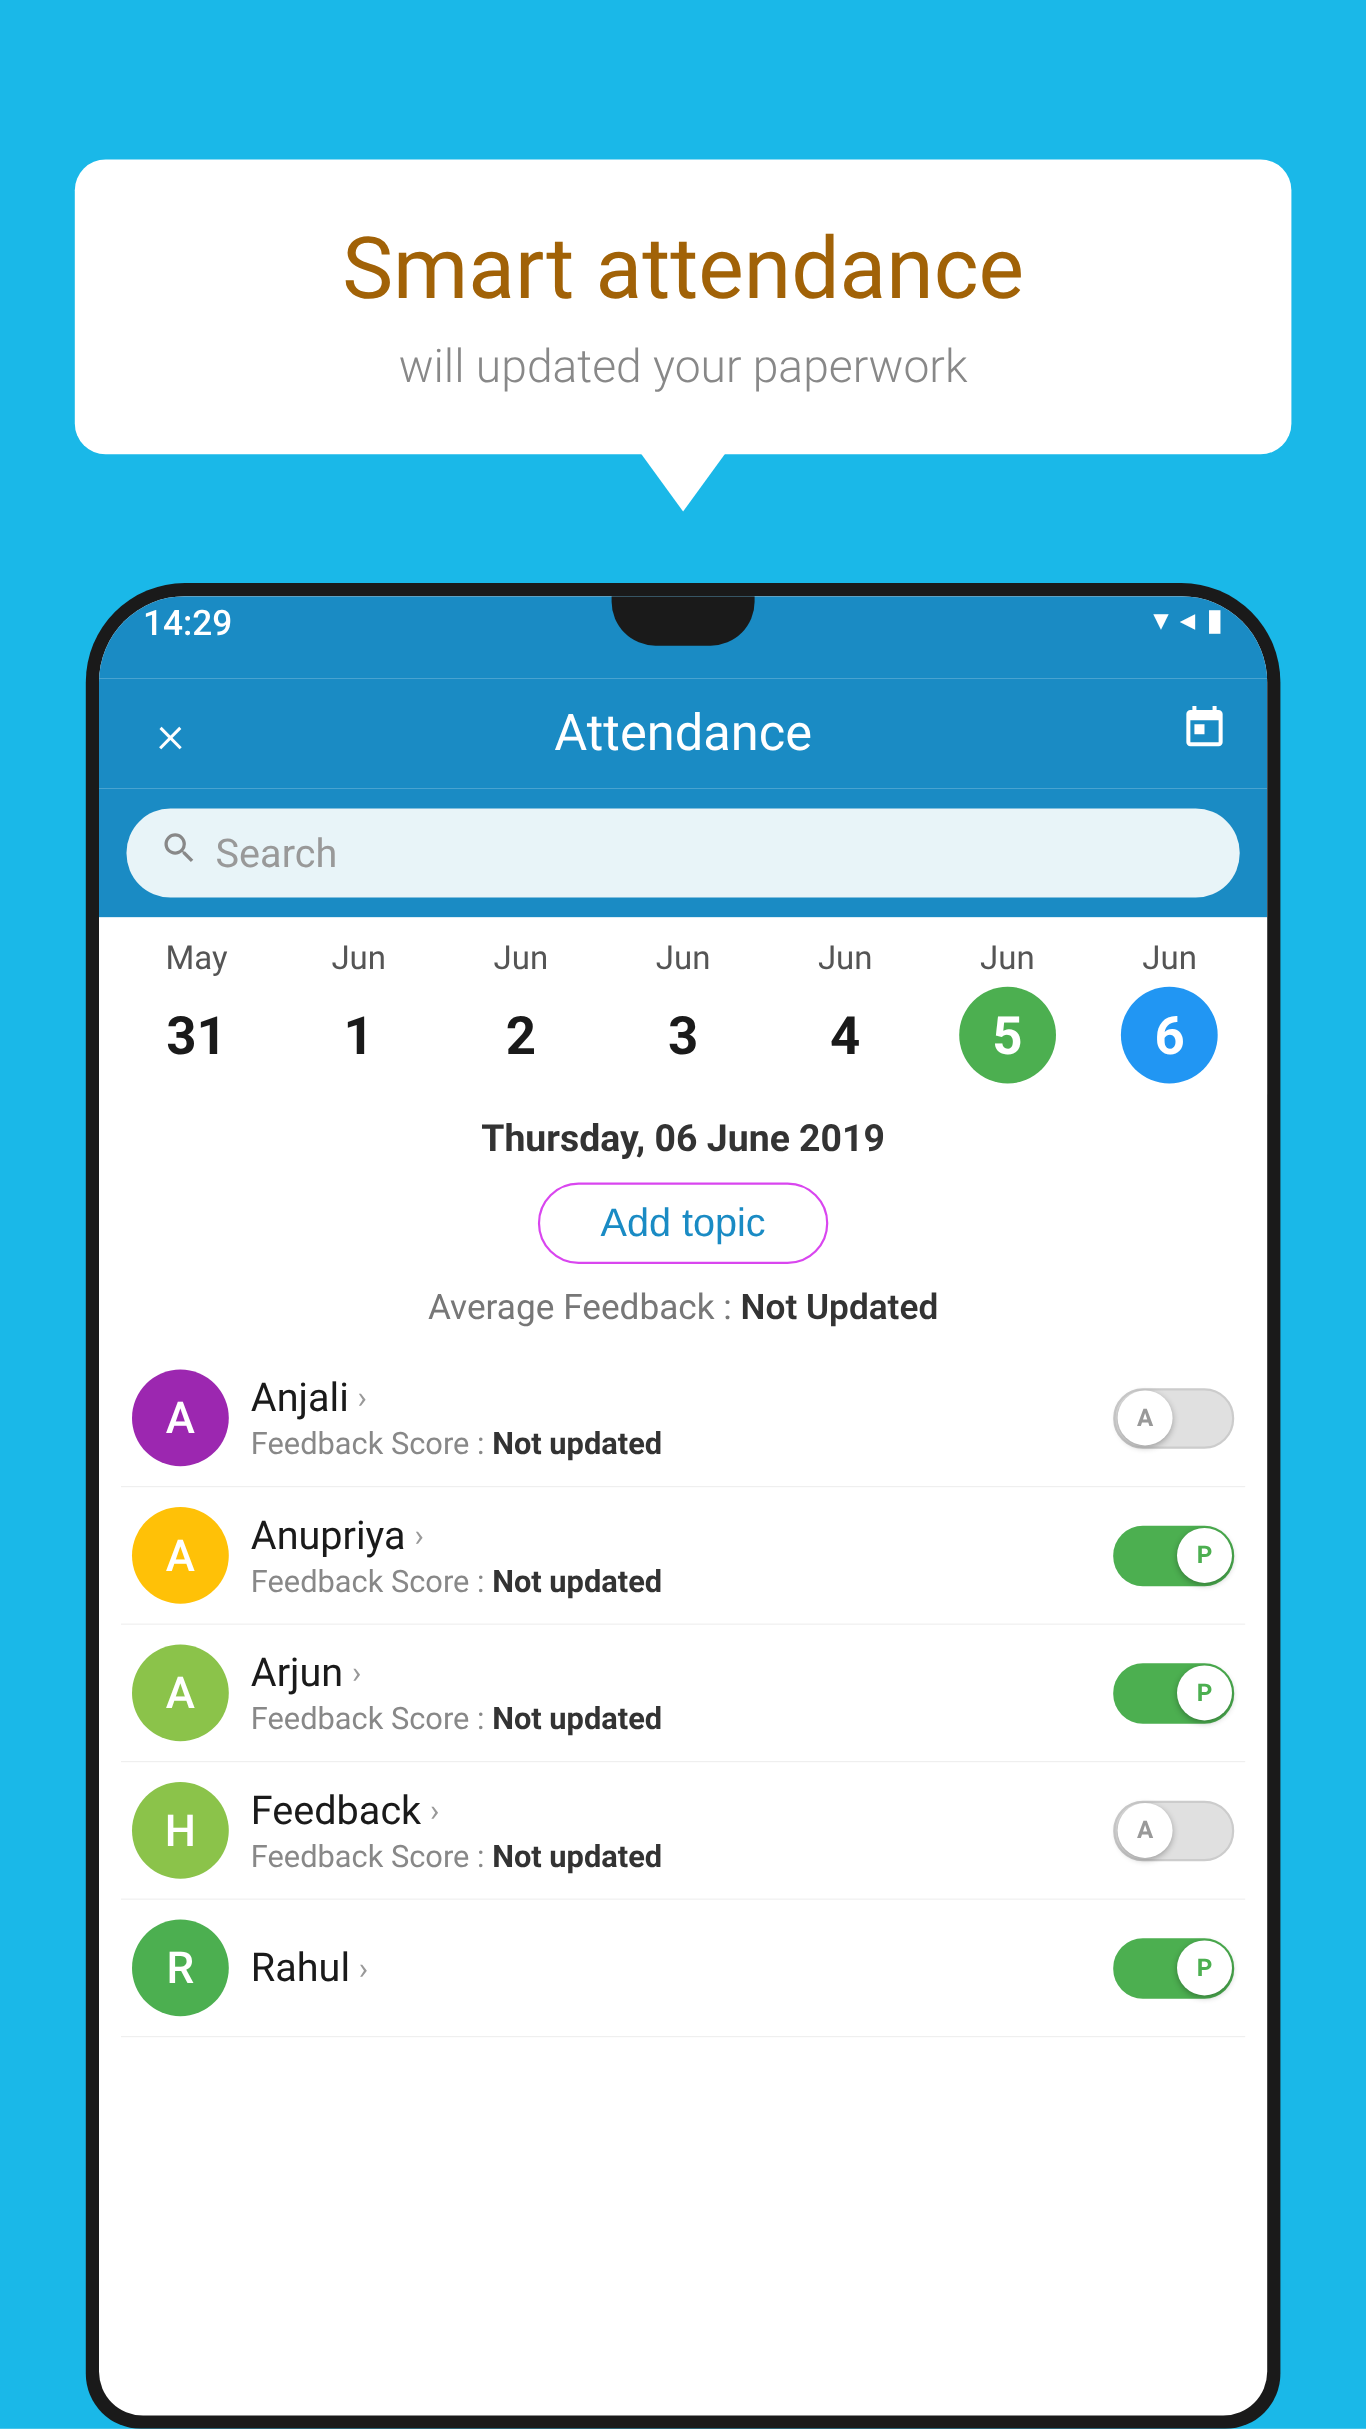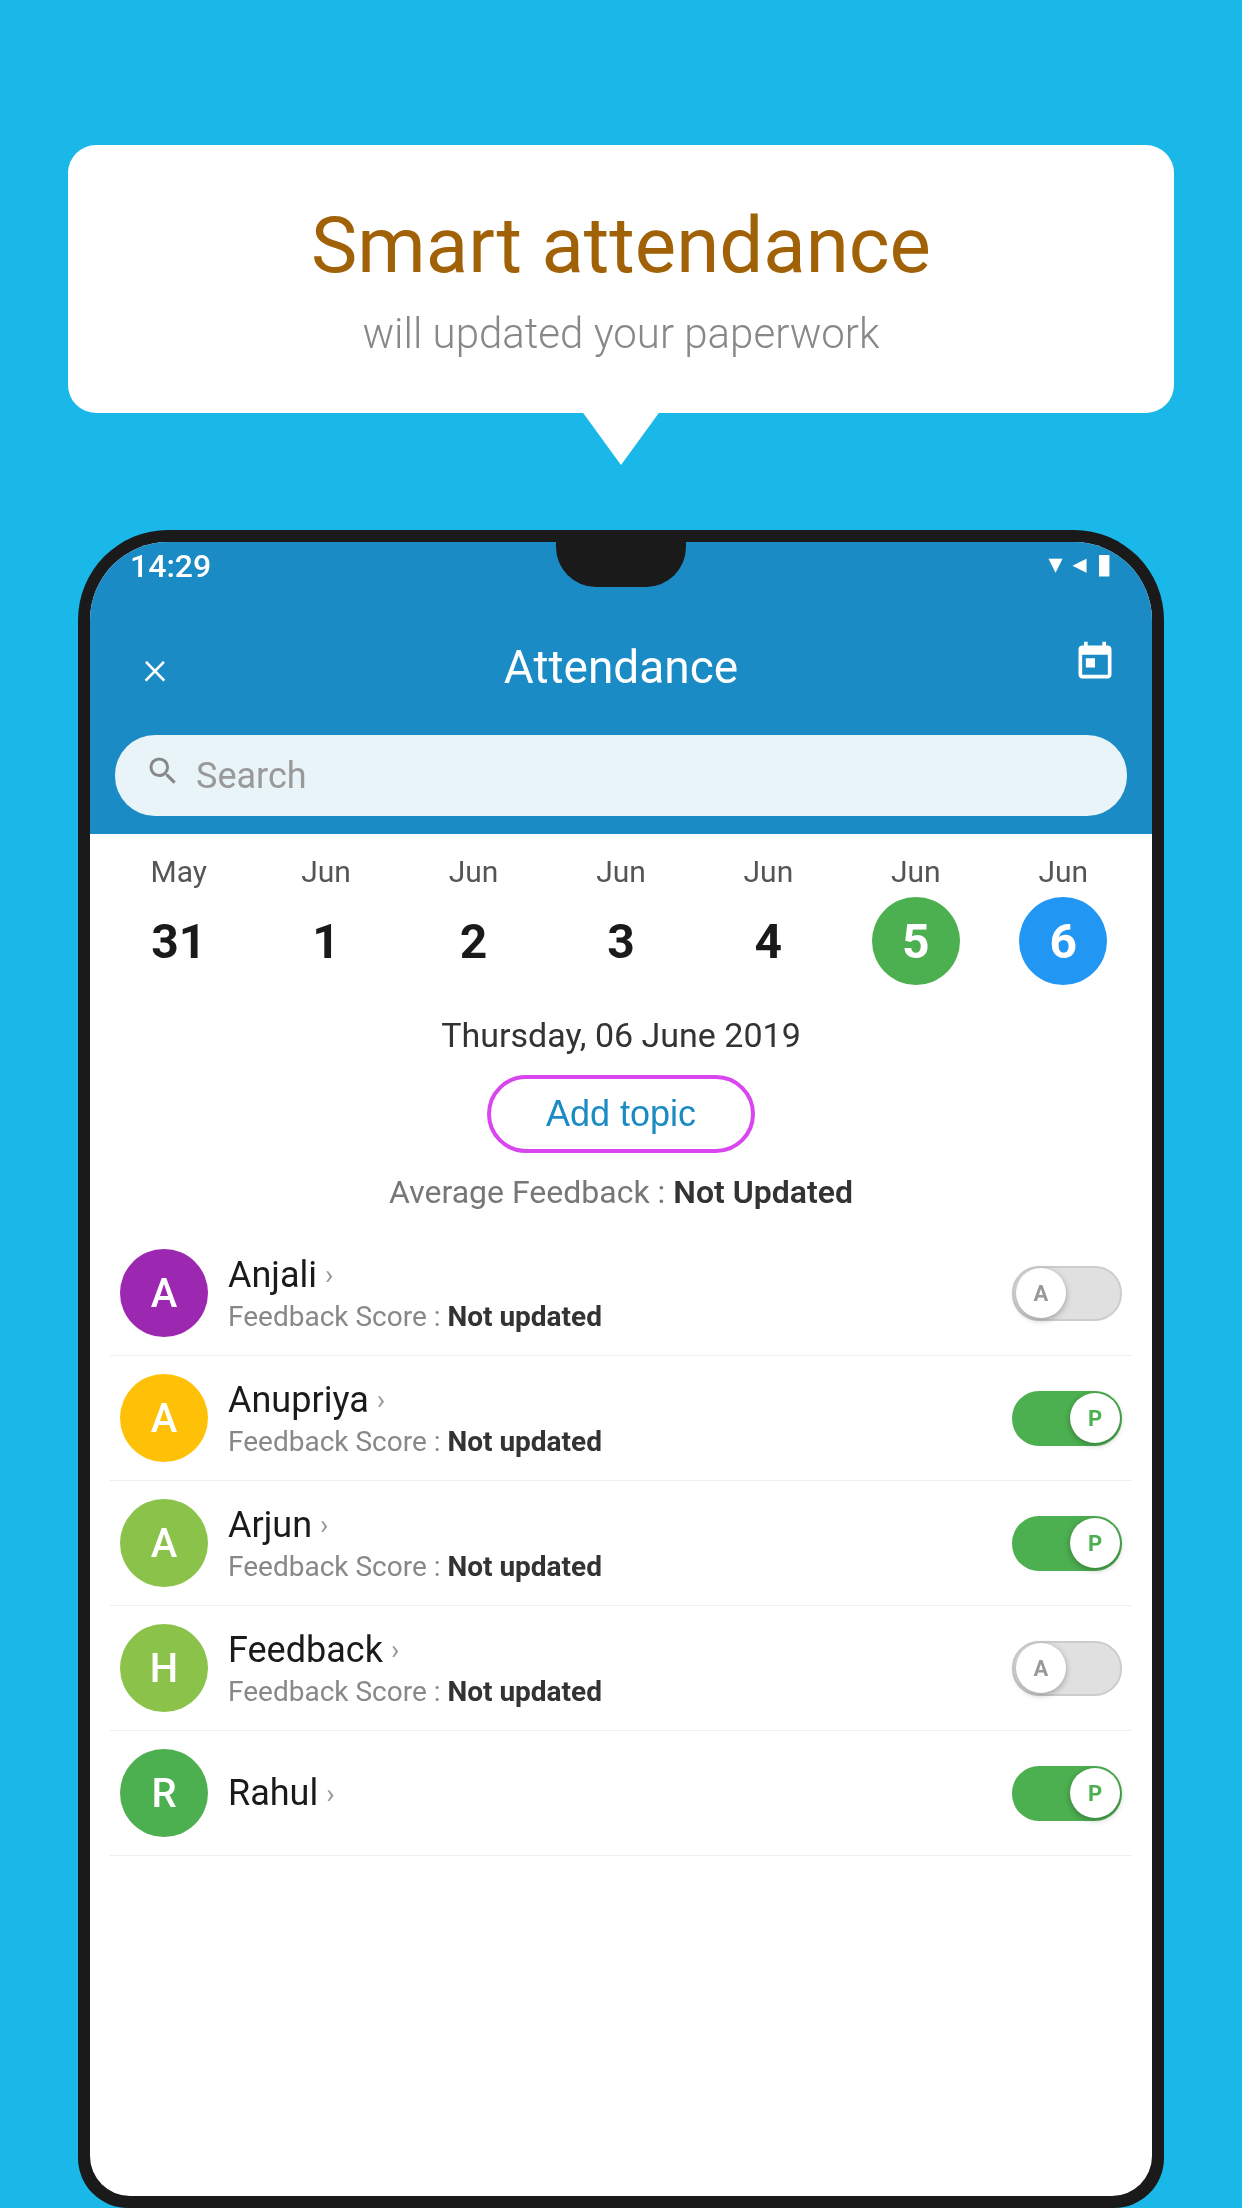--- a/index.html
+++ b/index.html
@@ -226,32 +226,32 @@
       background: #2196F3;
       color: white;
     }
 
     
     .date-display {
       text-align: center;
       padding: 20px 0 15px;
       font-size: 34px;
       color: #333;
-      font-weight: 400;
+      font-weight: 700;
     }
 
     
     .add-topic-btn {
       display: flex;
       justify-content: center;
       margin: 5px 0 20px;
     }
 
     .add-topic {
-      border: 4px solid #d946ef;
+      border: 2px solid #d946ef;
       border-radius: 50px;
       padding: 14px 55px;
       color: #1a8bc4;
       font-size: 36px;
       background: white;
       cursor: pointer;
     }
 
     
     .avg-feedback {

